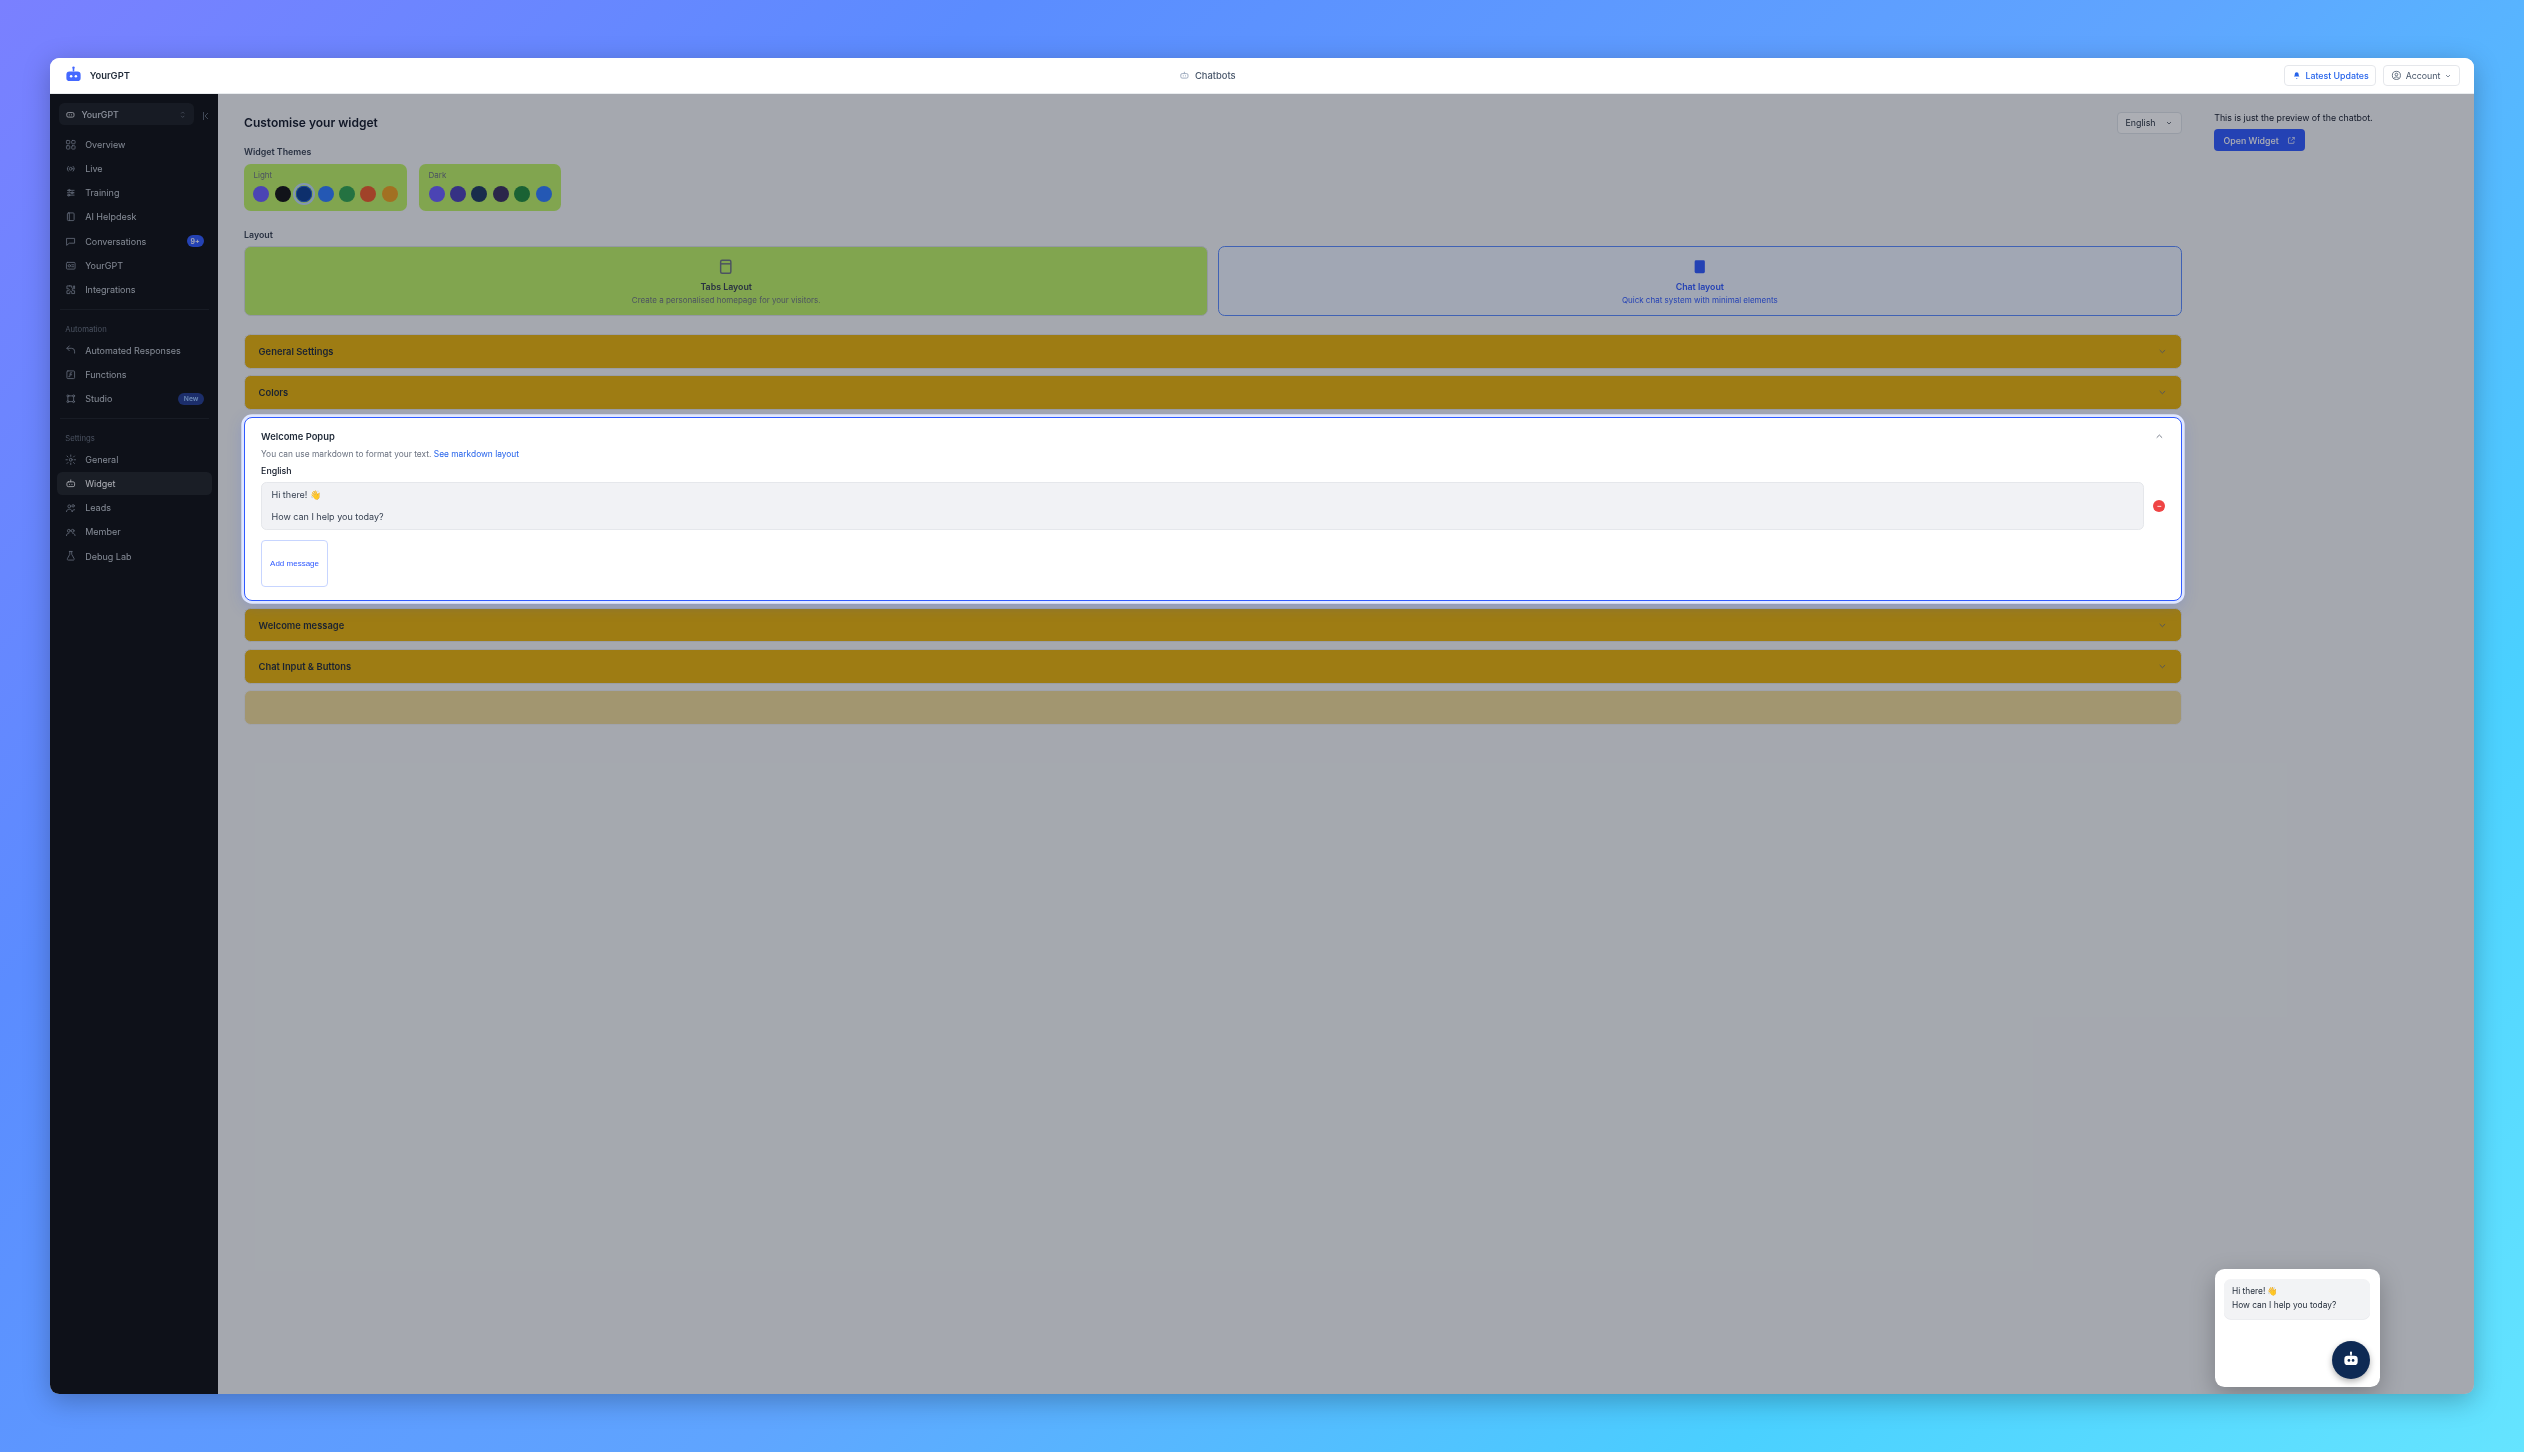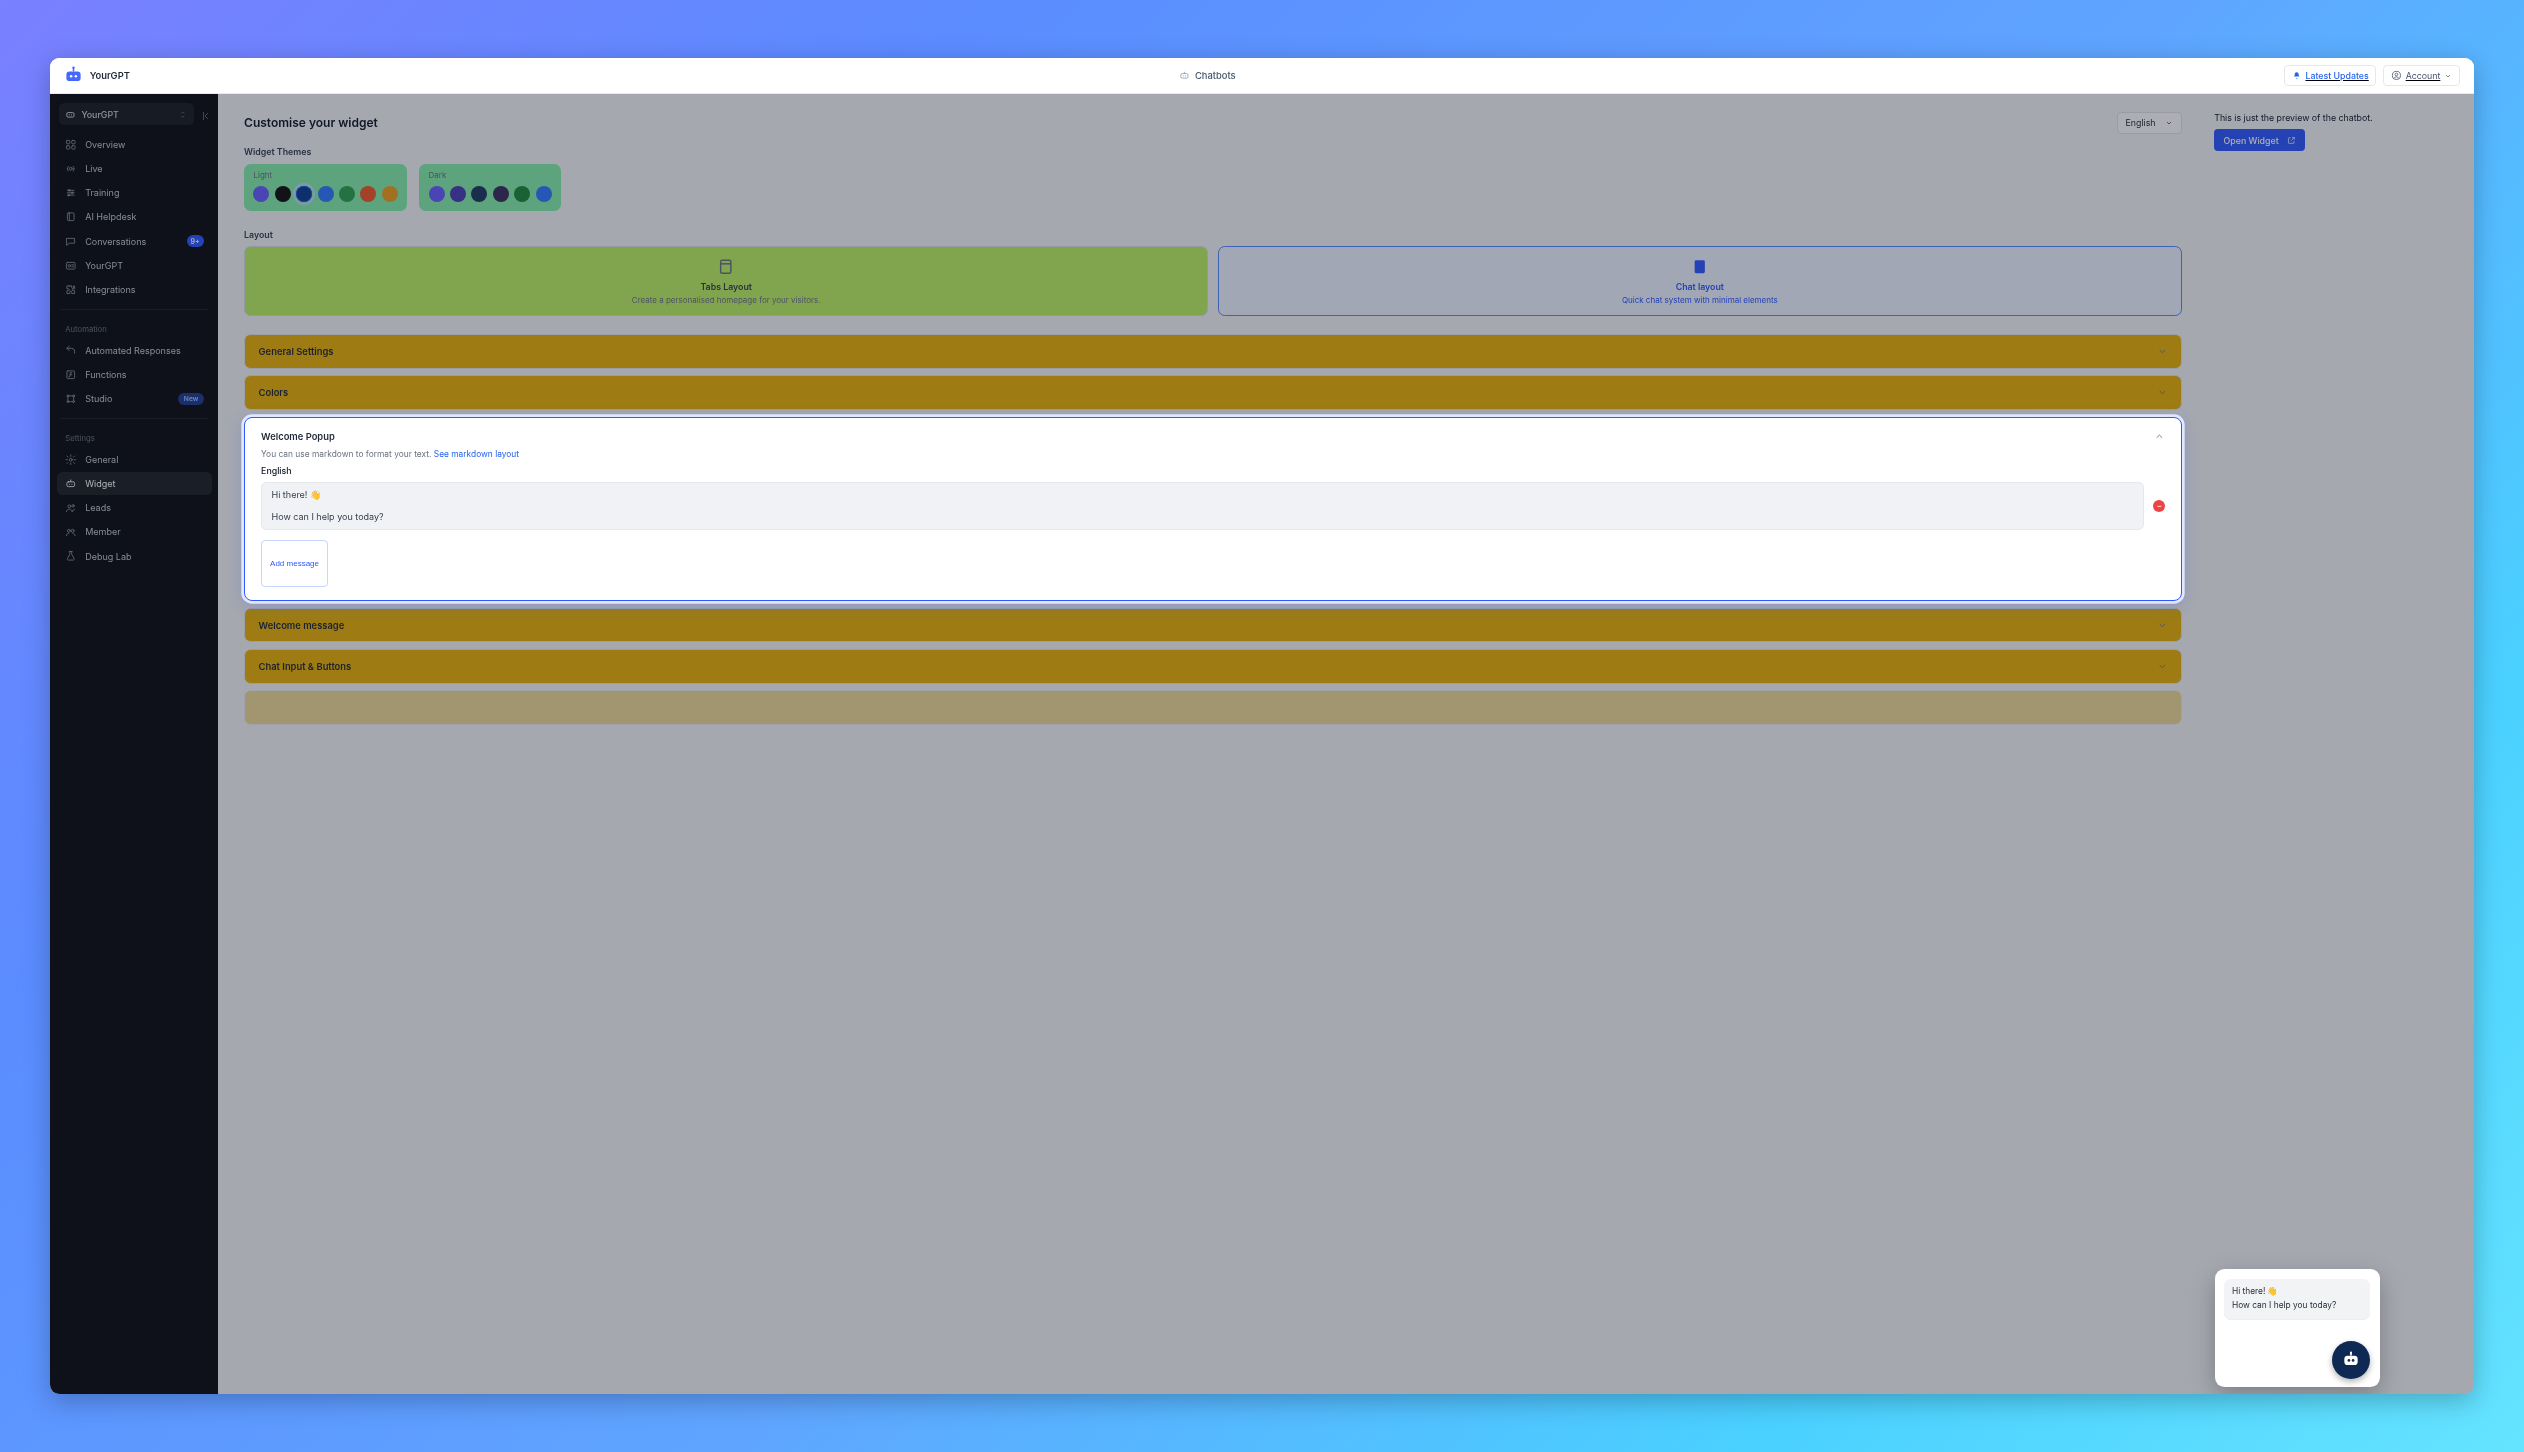--- a/index.html
+++ b/index.html
@@ -24,21 +24,21 @@
     background: #ffffff;
     display: flex; align-items: center;
     border-bottom: 0.7px solid #e9ecef;
     padding: 0 13.5px;
   }
   .brand { display:flex; align-items:center; gap:6.7px; }
   .brand-logo { width:19px; height:19px; color:#4468ff; }
   .brand-name { font-weight:600; color:#1f2937; font-size:9.4px; }
   .top-center { flex:1; display:flex; justify-content:center; align-items:center; gap:5.4px; color:#475569; font-size:9.4px; font-weight:500;}
   .top-center .bot-mini { color:#94a3b8; }
-  .top-right { display:flex; align-items:center; gap:6.7px;text-decoration:underline; }
+  .top-right { display:flex; align-items:center; gap:6.7px; }
   .pill-link { display:flex; align-items:center; gap:4px; color:#2563eb; font-size:8.8px; font-weight:500; padding:4px 6.7px; border:0.7px solid #e5e7eb; border-radius:4px; background:#fff; }
   .account-btn { display:flex; align-items:center; gap:4px; color:#475569; font-size:8.8px; padding:4px 6.7px; border:0.7px solid #e5e7eb; border-radius:4px; background:#fff;}
 
   
   .body-area { display:flex; height: calc(100% - 36px); position:relative; }
 
   
   .sidebar { width: 168px; background: #0d0f11; color:#cfd4dc; display:flex; flex-direction:column; padding:6.7px 5.4px 13.5px 5.4px; overflow:hidden;}
   .ws-selector { display:flex; align-items:center; gap:5.4px; background:#1b1e22; border-radius:5.4px; padding:5.4px 6.7px; margin:2.7px 2.7px 6.7px 2.7px; }
   .ws-selector .bot-mini { color:#e5e7eb; }
@@ -61,21 +61,21 @@
   .left-col { flex:1; padding:17.5px 25.6px; }
   .right-col { width:266px; padding:17.5px 20px 17.5px 6.7px; }
 
   .page-title-row { display:flex; justify-content:space-between; align-items:center; margin-bottom:12px;}
   .page-title { font-size:12px; font-weight:600; color:#111827; }
   .lang-select { background:#fff; border:0.7px solid #dfe3e8; border-radius:4px; padding:4.7px 8px; font-size:8.8px; color:#1f2937; display:flex; align-items:center; gap:9.4px;}
 
   .section-label { font-size:8.8px; font-weight:600; color:#374151; margin-bottom:6.7px; }
 
   .themes-row { display:flex; gap:12px; margin-bottom:17.5px;}
-  .theme-card { background:#86efac; border-radius:6.7px; padding:6.7px 9.4px 9.4px; }
+  .theme-card { background:#bef264; border-radius:6.7px; padding:6.7px 9.4px 9.4px; }
   .theme-title { font-size:8px; color:#6b7280; margin-bottom:5.4px; }
   .swatch-row { display:flex; gap:5.4px; }
   .swatch { width:16px; height:16px; border-radius:50%; }
   .swatch.selected { outline:2px solid #bfdbfe; outline-offset:1.3px; box-shadow:0 0 0 0.7px #2563eb inset;}
 
   .layout-row { display:flex; gap:9.4px; margin-top:6.7px; margin-bottom:17.5px;}
   .layout-card { flex:1; background:#bef264; border:0.7px solid #d9dde3; border-radius:6.7px; padding:10.8px 13.5px; text-align:center; }
   .layout-card.selected { background:#eef4ff; border-color:#5a8bff; }
   .layout-card h4 { font-size:8.8px; font-weight:600; margin:5.4px 0 2.7px; }
   .layout-card p { font-size:8px; }

